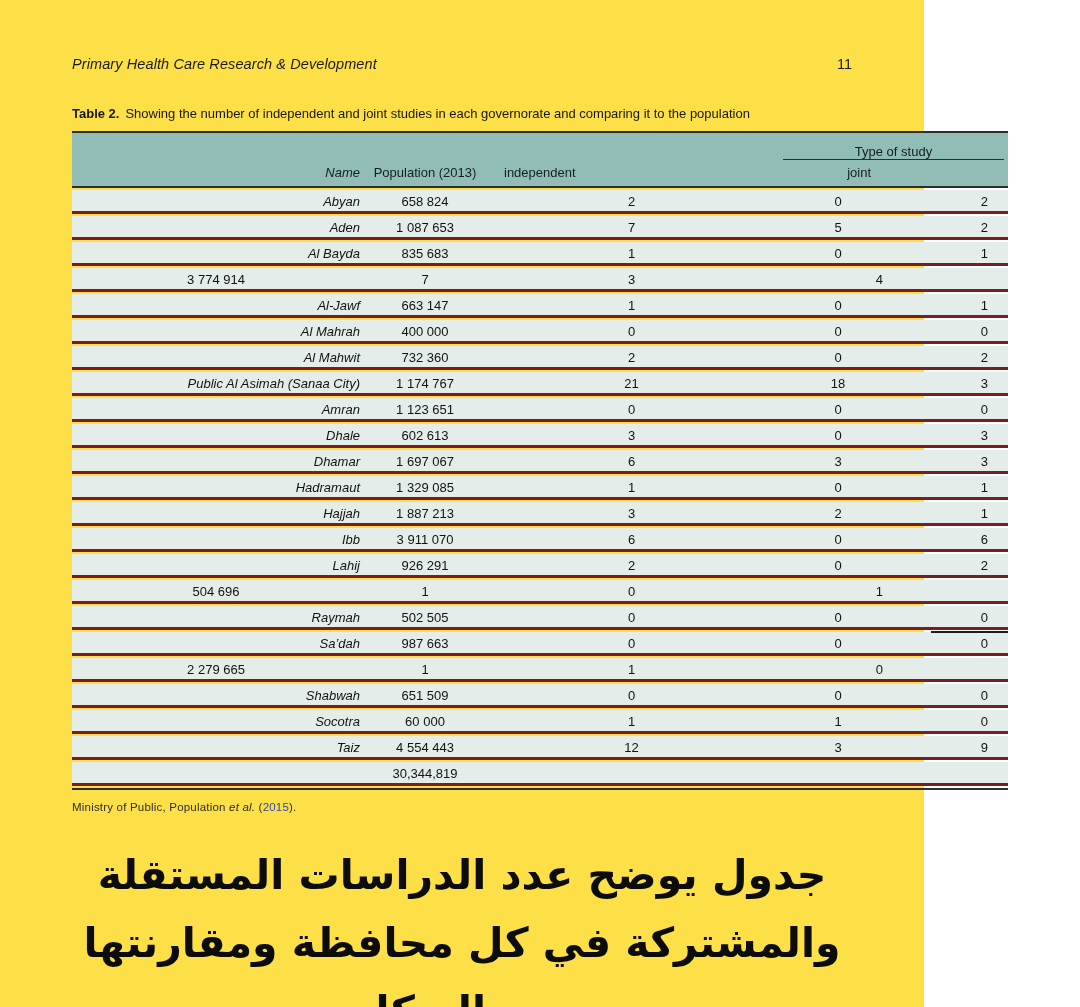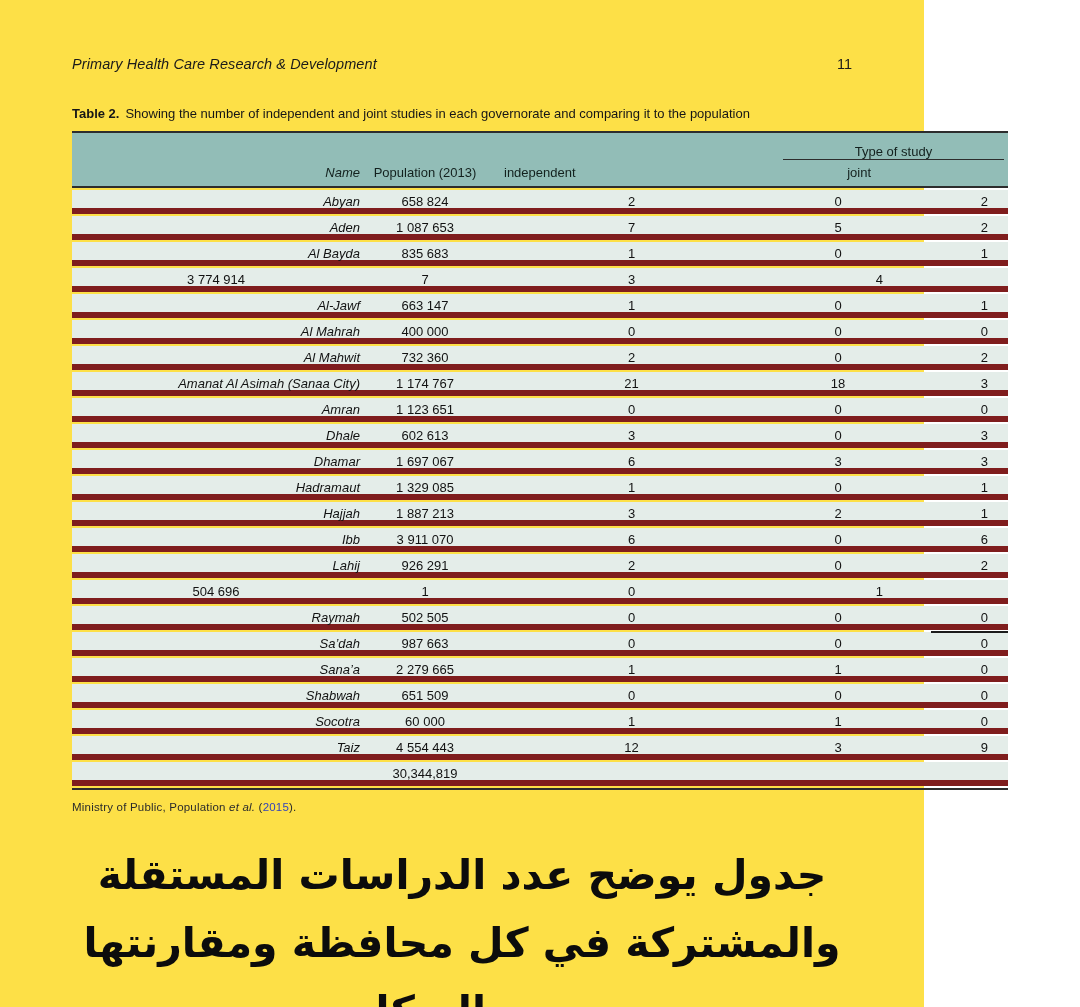--- a/index.html
+++ b/index.html
@@ -76,21 +76,21 @@
   .cell-joint { text-align: right; padding-right: 20px; }
   .thead-row2 .cell-ind { text-align: left; padding-left: 14px; }
   .thead-row2 .cell-joint { padding-right: 32px; }
 
   .table-body { border-bottom: 2.5px solid #2d2d2d; }
   .trow {
     background: #e4ede9;
     height: 24px;
     line-height: 24px;
     font-size: 13px;
-    border-bottom: 6px solid #7f1d1d;
+    border-bottom: 3px solid #7f1d1d;
     margin-bottom: 2px;
     color: #121212;
   }
   .trow > div { position: relative; }
   .dark-underline::after {
     content: "";
     position: absolute;
     left: 28px;
     right: 0;
     bottom: -3px;
@@ -196,21 +196,21 @@
           <div class="cell-joint">0</div>
         </div>
         <div class="trow grid5">
           <div class="cell-name">Al Mahwit</div>
           <div class="cell-pop">732 360</div>
           <div class="cell-stud">2</div>
           <div class="cell-ind">0</div>
           <div class="cell-joint">2</div>
         </div>
         <div class="trow grid5">
-          <div class="cell-name">Amanat Al Asimah (Sanaa City)</div>
+          <div class="cell-name">Public Al Asimah (Sanaa City)</div>
           <div class="cell-pop">1 174 767</div>
           <div class="cell-stud">21</div>
           <div class="cell-ind">18</div>
           <div class="cell-joint">3</div>
         </div>
         <div class="trow grid5">
           <div class="cell-name">Amran</div>
           <div class="cell-pop">1 123 651</div>
           <div class="cell-stud">0</div>
           <div class="cell-ind">0</div>
@@ -272,21 +272,20 @@
           <div class="cell-joint dark-underline">0</div>
         </div>
         <div class="trow grid5">
           <div class="cell-name">Sa’dah</div>
           <div class="cell-pop">987 663</div>
           <div class="cell-stud">0</div>
           <div class="cell-ind">0</div>
           <div class="cell-joint">0</div>
         </div>
         <div class="trow grid5">
-          <div class="cell-name">Sana’a</div>
           <div class="cell-pop">2 279 665</div>
           <div class="cell-stud">1</div>
           <div class="cell-ind">1</div>
           <div class="cell-joint">0</div>
         </div>
         <div class="trow grid5">
           <div class="cell-name">Shabwah</div>
           <div class="cell-pop">651 509</div>
           <div class="cell-stud">0</div>
           <div class="cell-ind">0</div>

